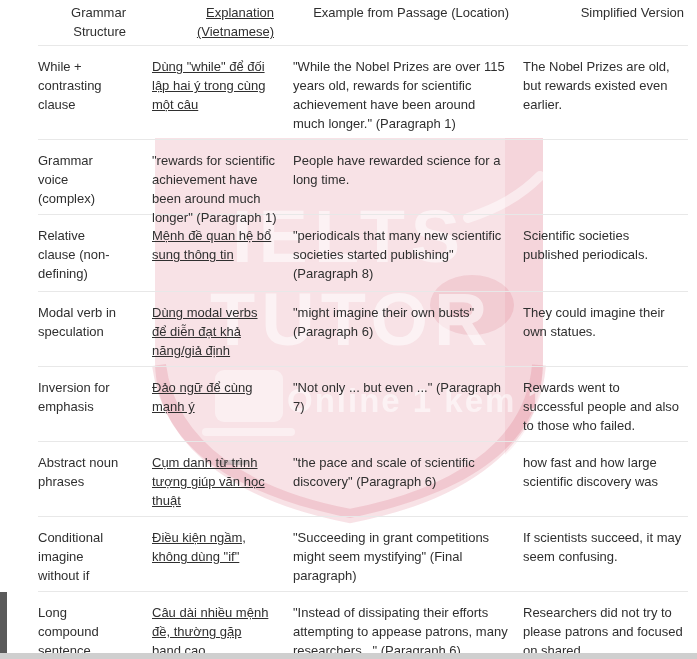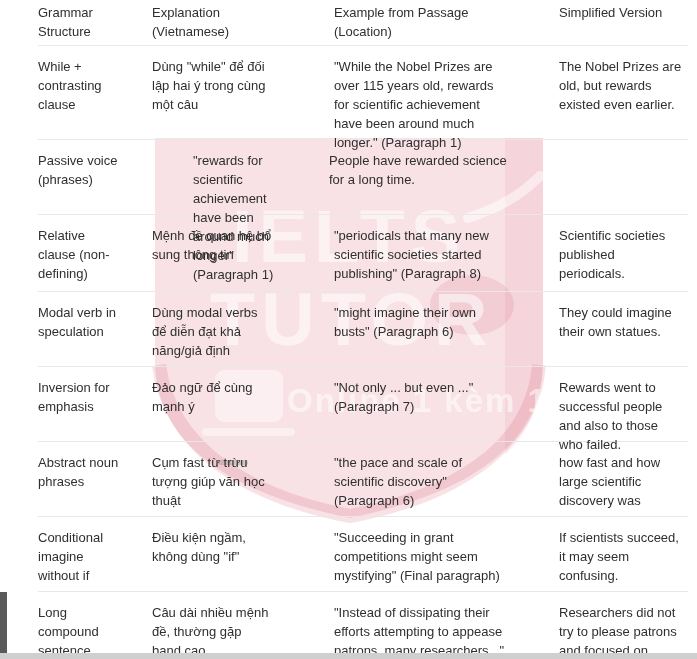--- a/index.html
+++ b/index.html
@@ -25,25 +25,25 @@
     display:grid;
     grid-template-columns:114px 141px 230px 1fr;
     border-bottom:1px solid #e8e8e8;
   }
   .cell{
     font-size:13px;line-height:19px;
     padding-top:11px;
     white-space:normal;
   }
   .c0{padding-right:26px;}
-  .c1{padding-right:19px;}
-  .c2{padding-right:14px;margin-left:41px;}
-  .c3{padding-right:4px;margin-left:36px;}
+  .c1{padding-right:19px;text-decoration:underline;}
+  .c2{padding-right:14px;}
+  .c3{padding-right:4px;}
   .header-row{height:46px;}
-  .header-row .cell{padding-top:3px;}
+  .header-row .cell{padding-top:3px;text-align:right;}
   #rows .row:nth-child(1){height:94px;}
   #rows .row:nth-child(2){height:75px;}
   #rows .row:nth-child(3){height:77px;}
   #rows .row:nth-child(4){height:75px;}
   #rows .row:nth-child(5){height:75px;}
   #rows .row:nth-child(6){height:75px;}
   #rows .row:nth-child(7){height:75px;}
   #rows .row:nth-child(8){height:67px;border-bottom:none;}
   .bottom-bar{
     position:absolute;left:0;bottom:0;width:697px;height:6px;
@@ -100,21 +100,21 @@
       <div class="cell c3">Simplified Version</div>
     </div>
     <div id="rows">
         <div class="row">
           <div class="cell c0">While + contrasting clause</div>
           <div class="cell c1">Dùng "while" để đối lập hai ý trong cùng một câu</div>
           <div class="cell c2">"While the Nobel Prizes are over 115 years old, rewards for scientific achievement have been around much longer." (Paragraph 1)</div>
           <div class="cell c3">The Nobel Prizes are old, but rewards existed even earlier.</div>
         </div>
         <div class="row">
-          <div class="cell c0">Passive voice (phrases)</div>
+          <div class="cell c0">Grammar voice (complex)</div>
           <div class="cell c2">"rewards for scientific achievement have been around much longer" (Paragraph 1)</div>
           <div class="cell c3">People have rewarded science for a long time.</div>
         </div>
         <div class="row">
           <div class="cell c0">Relative clause (non-defining)</div>
           <div class="cell c1">Mệnh đề quan hệ bổ sung thông tin</div>
           <div class="cell c2">"periodicals that many new scientific societies started publishing" (Paragraph 8)</div>
           <div class="cell c3">Scientific societies published periodicals.</div>
         </div>
         <div class="row">
@@ -124,21 +124,21 @@
           <div class="cell c3">They could imagine their own statues.</div>
         </div>
         <div class="row">
           <div class="cell c0">Inversion for emphasis</div>
           <div class="cell c1">Đảo ngữ để cùng mạnh ý</div>
           <div class="cell c2">"Not only ... but even ..." (Paragraph 7)</div>
           <div class="cell c3">Rewards went to successful people and also to those who failed.</div>
         </div>
         <div class="row">
           <div class="cell c0">Abstract noun phrases</div>
-          <div class="cell c1">Cụm fast từ trừu tượng giúp văn học thuật</div>
+          <div class="cell c1">Cụm danh từ trình tượng giúp văn học thuật</div>
           <div class="cell c2">"the pace and scale of scientific discovery" (Paragraph 6)</div>
           <div class="cell c3">how fast and how large scientific discovery was</div>
         </div>
         <div class="row">
           <div class="cell c0">Conditional imagine without if</div>
           <div class="cell c1">Điều kiện ngầm, không dùng "if"</div>
           <div class="cell c2">"Succeeding in grant competitions might seem mystifying" (Final paragraph)</div>
           <div class="cell c3">If scientists succeed, it may seem confusing.</div>
         </div>
         <div class="row">

